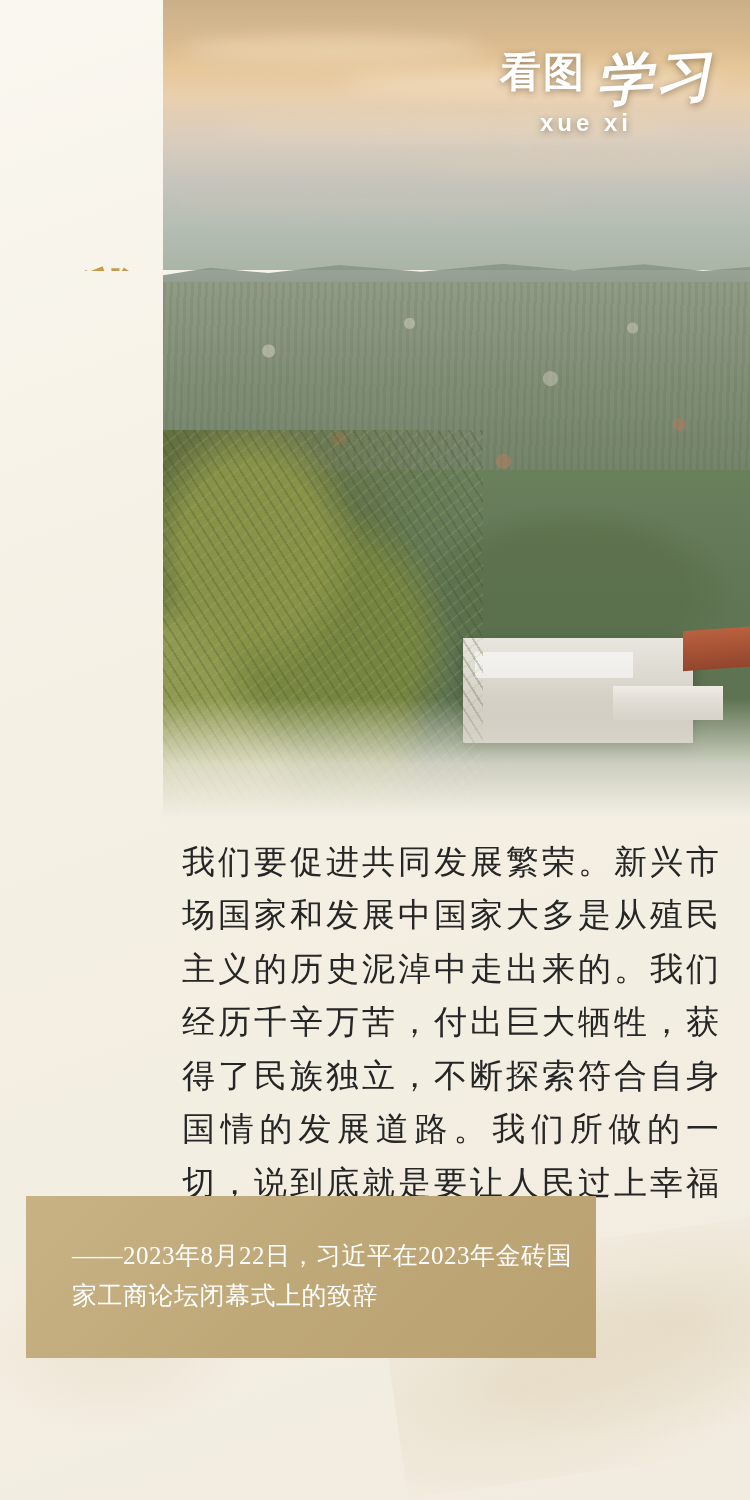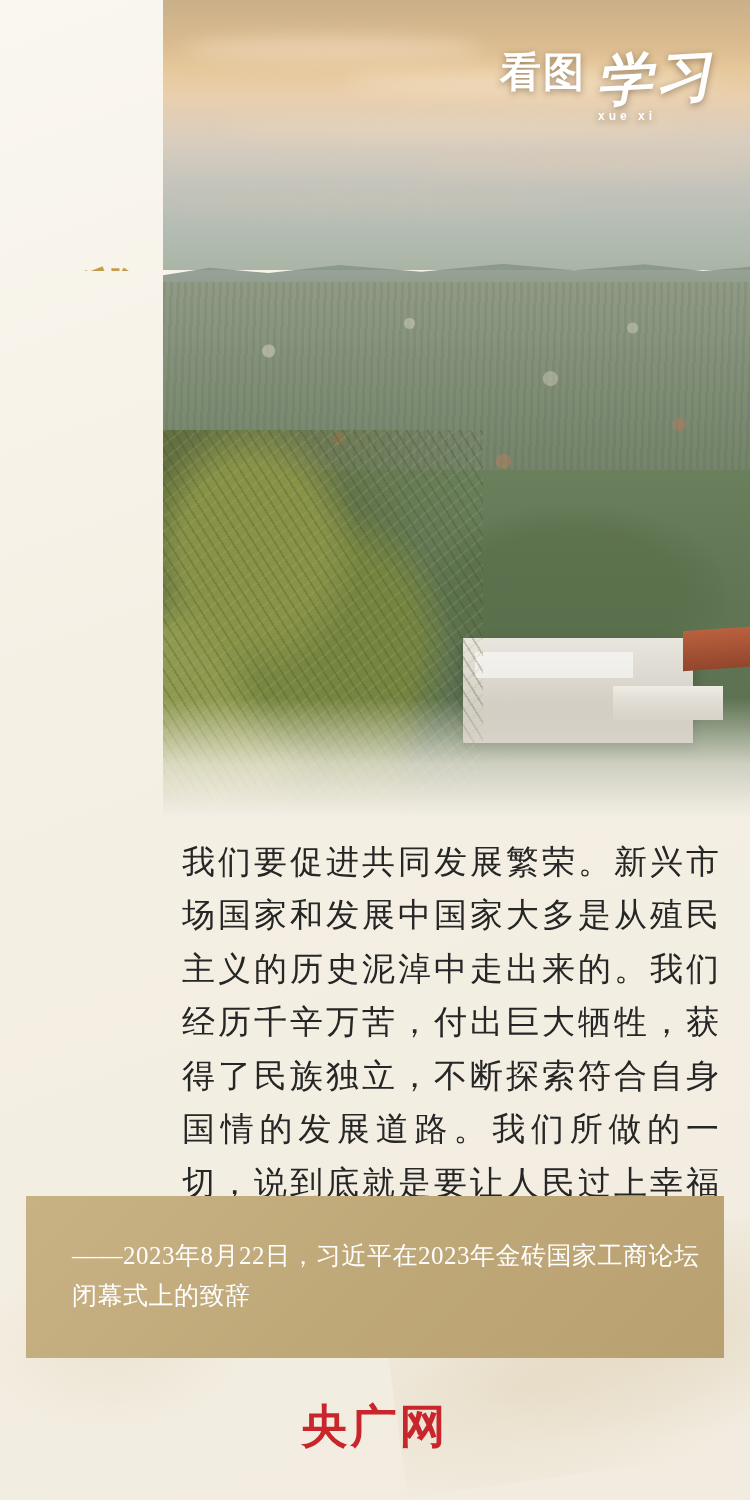--- a/index.html
+++ b/index.html
@@ -198,24 +198,24 @@
   }
   .logo-xuexi {
     font-size: 56px;
     font-weight: bold;
     line-height: 0.95;
     font-style: italic;
     letter-spacing: 3px;
     transform: rotate(-3deg);
   }
   .logo-pinyin {
-    font-size: 12px;
+    font-size: 24px;
     letter-spacing: 4px;
     margin-top: 4px;
-    margin-right: 58px;
+    margin-right: 82px;
     font-family: "Liberation Sans", sans-serif;
     font-weight: bold;
   }
 
   
   .headline {
     position: absolute;
     left: 42px;
     top: 205px;
     width: 104px;
@@ -244,21 +244,21 @@
     color: #262626;
     letter-spacing: 1px;
     text-align: justify;
   }
 
   
   .attrib {
     position: absolute;
     left: 26px;
     top: 1196px;
-    width: 698px;
+    width: 570px;
     height: 162px;
     background: linear-gradient(135deg, #c8b183 0%, #bfa878 50%, #b9a070 100%);
     color: #ffffff;
     box-sizing: border-box;
     padding: 40px 23px 0 46px;
     font-size: 25px;
     line-height: 1.58;
     letter-spacing: 0.5px;
   }
 
@@ -310,17 +310,14 @@
     </div>
     <div class="logo-pinyin">xue xi</div>
   </div>
 
   <div class="headline">我们要促进共同发展繁荣</div>
 
   <div class="body-text">我们要促进共同发展繁荣。新兴市场国家和发展中国家大多是从殖民主义的历史泥淖中走出来的。我们经历千辛万苦，付出巨大牺牲，获得了民族独立，不断探索符合自身国情的发展道路。我们所做的一切，说到底就是要让人民过上幸福生活。</div>
 
   <div class="attrib">——2023年8月22日，习近平在2023年金砖国家工商论坛闭幕式上的致辞</div>
 
-  <div class="footer">
-    <span class="footer-logo">央广网</span>
-  </div>
 
 </div>
 
 </body></html>

